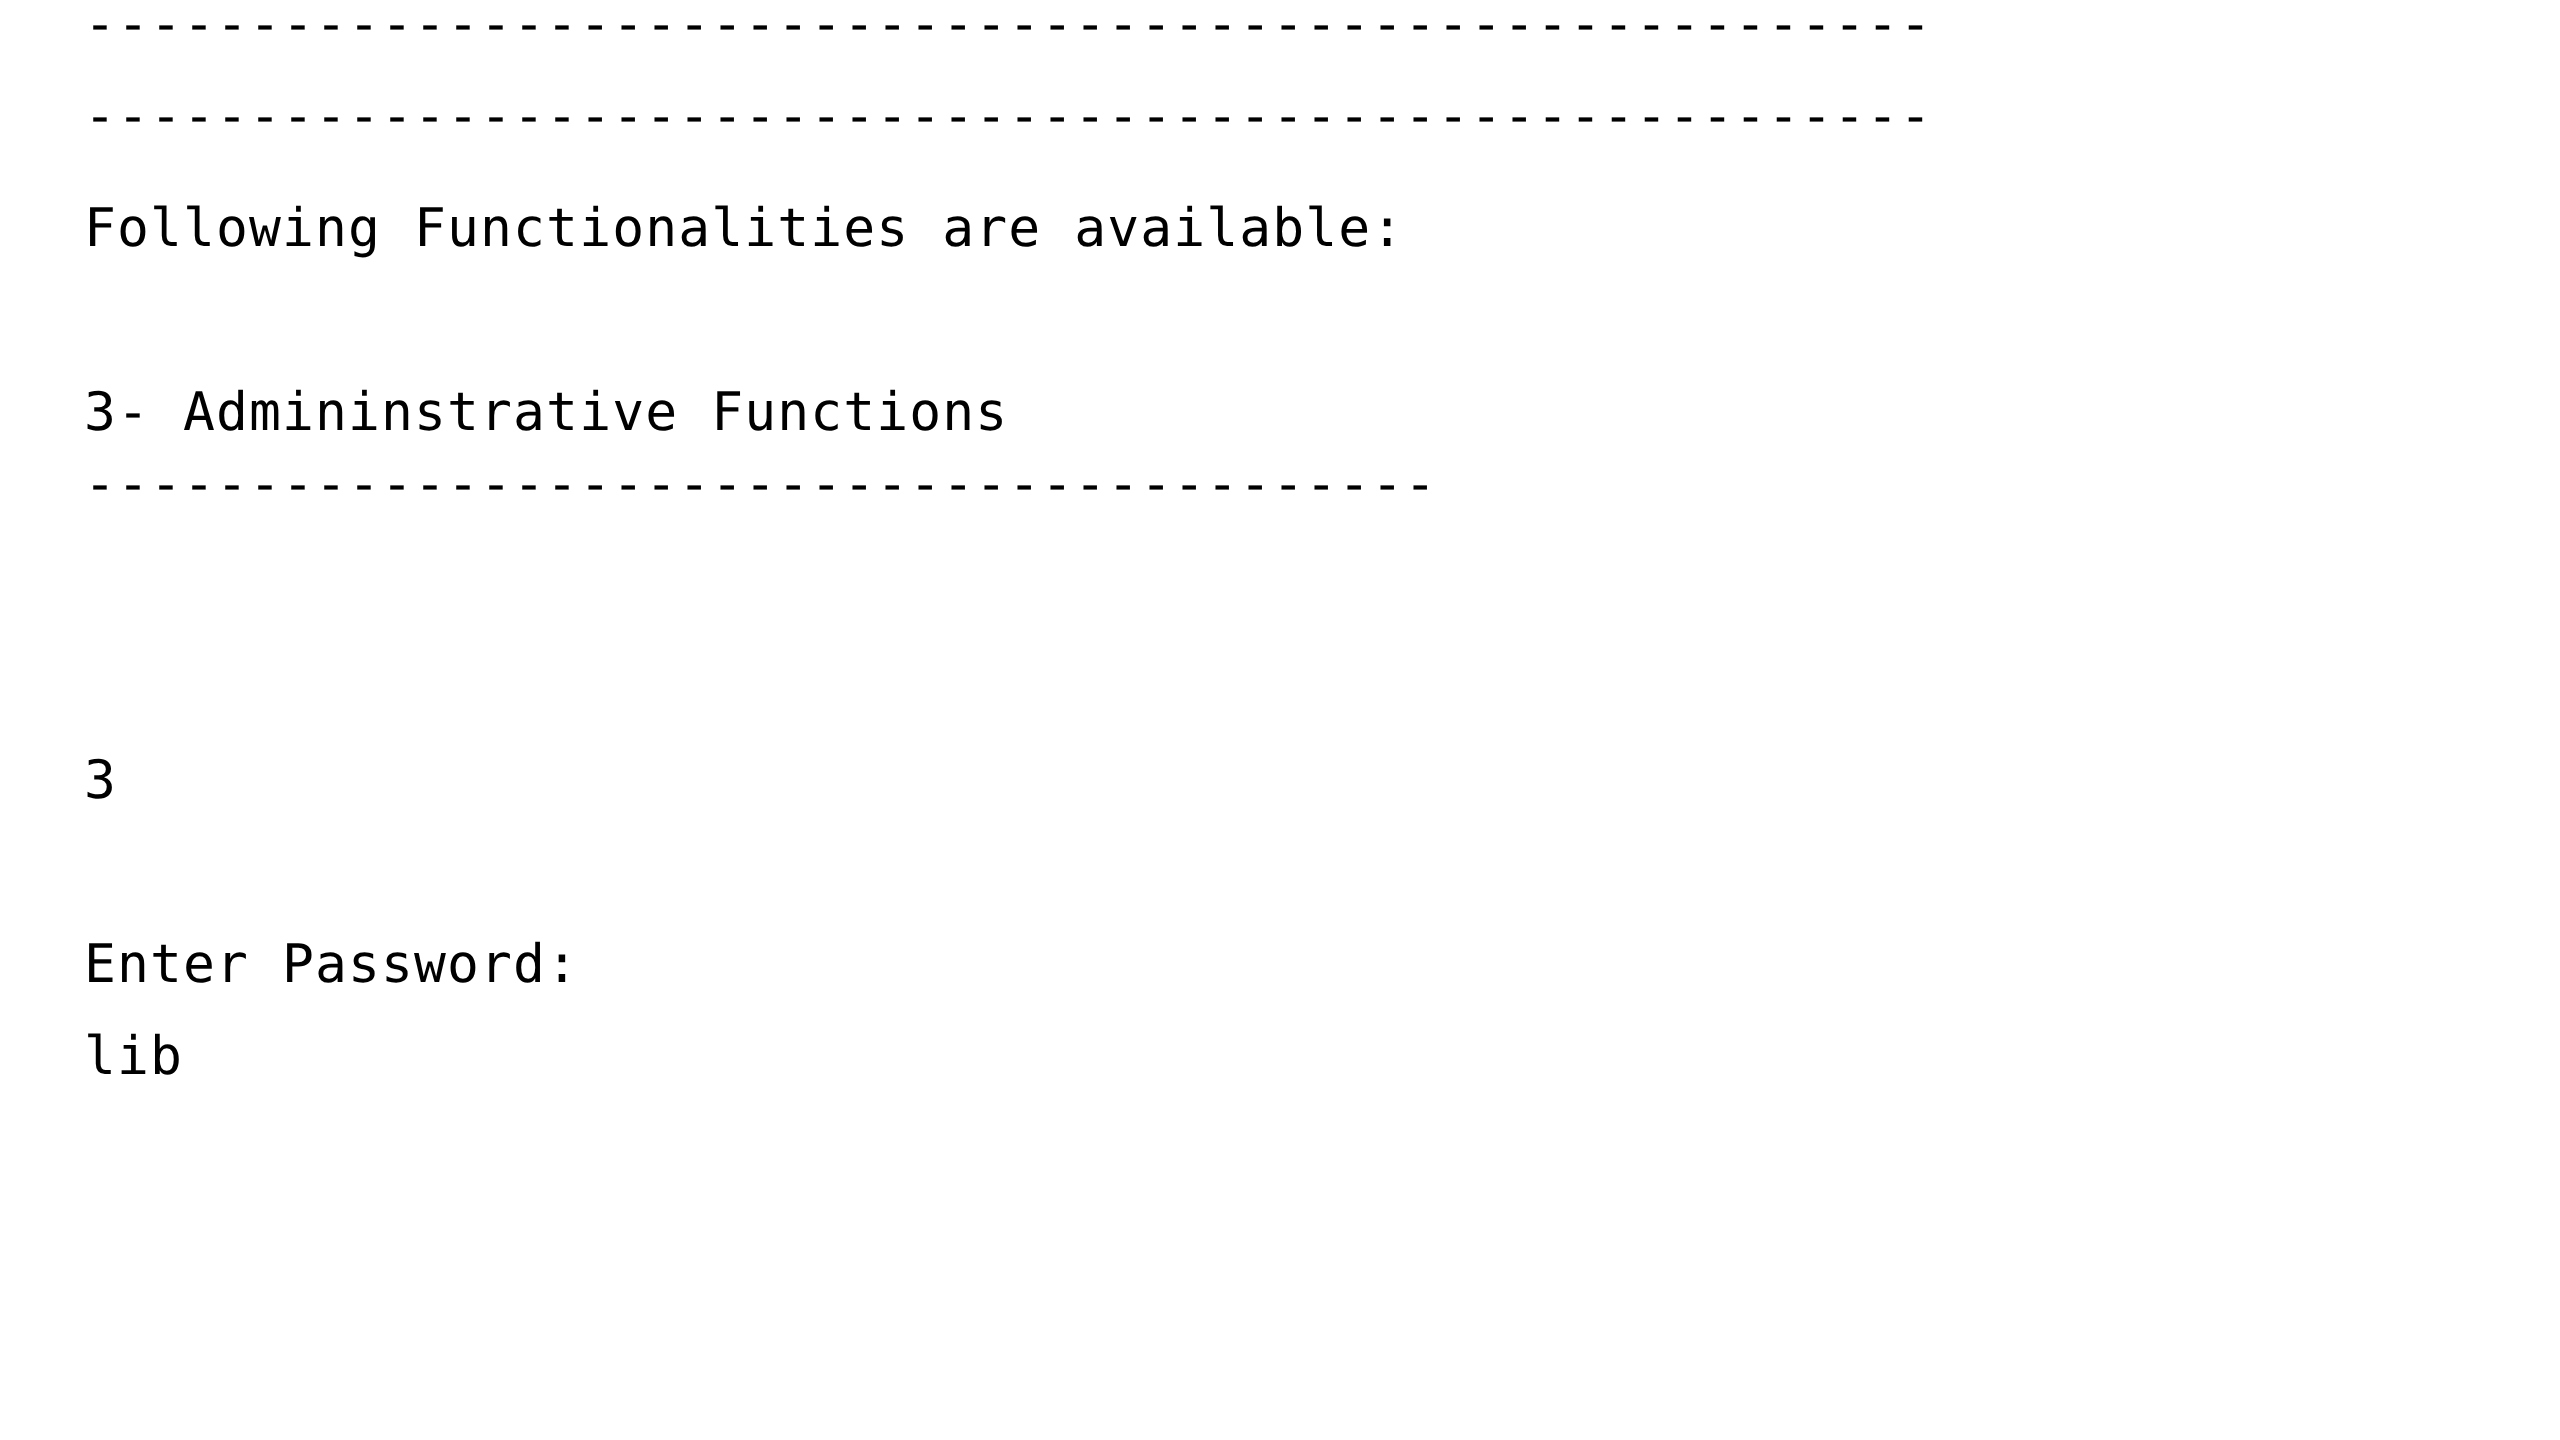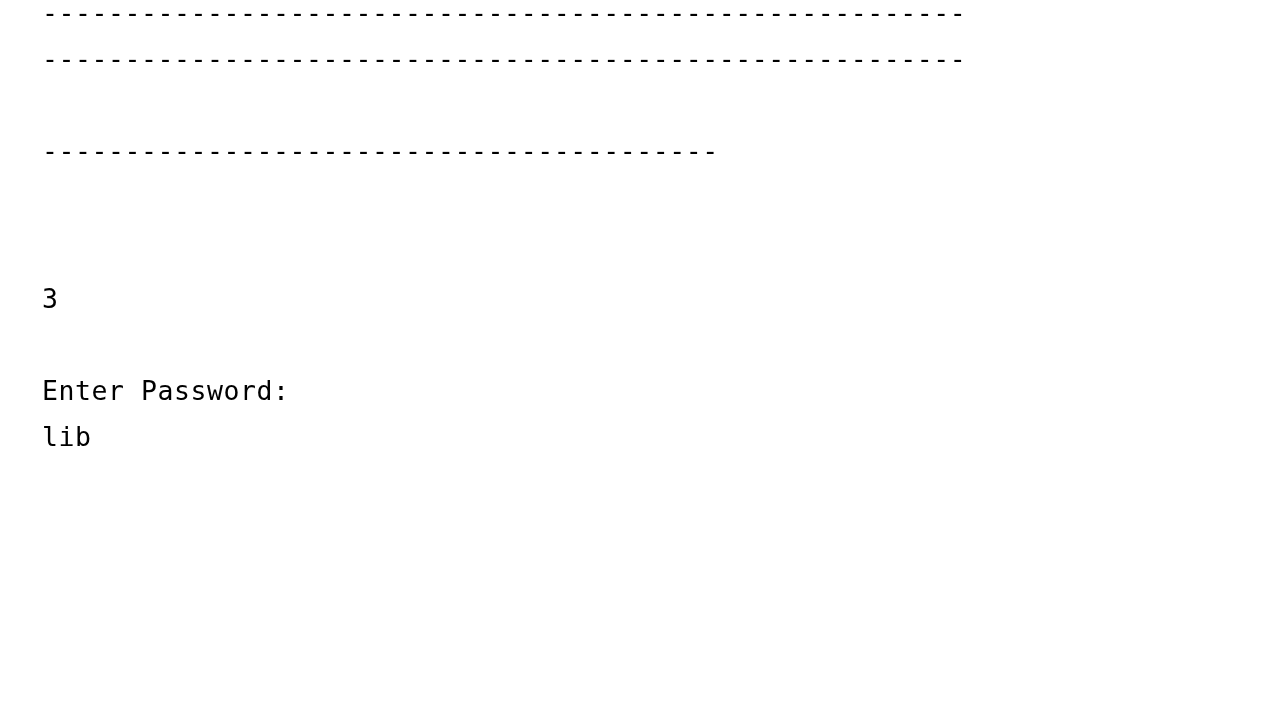--- a/index.html
+++ b/index.html
@@ -43,25 +43,27 @@
 </head>
 <body>
 
 <div id="console">
 
   <div class="line rule">--------------------------------------------------------</div>
 
 
   <div class="line rule">--------------------------------------------------------</div>
 
+  <div class="line">Following Functionalities are available:</div>
 
   <div class="line blank"></div>
 
 
 
+  <div class="line">3- Admininstrative Functions</div>
 
   <div class="line rule">-----------------------------------------</div>
 
   <div class="line blank"></div>
 
   <div class="line blank"></div>
 
 
   <div class="line">3</div>
 

